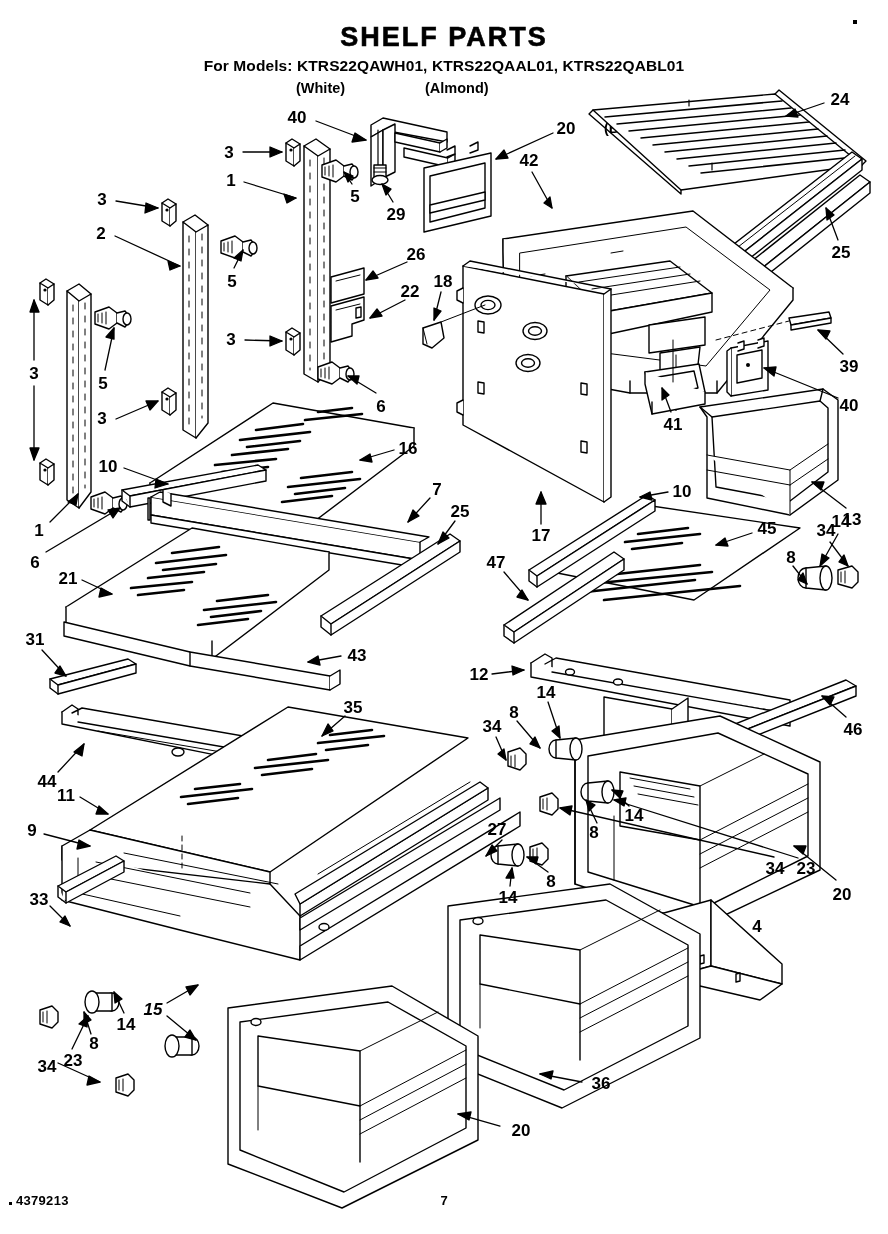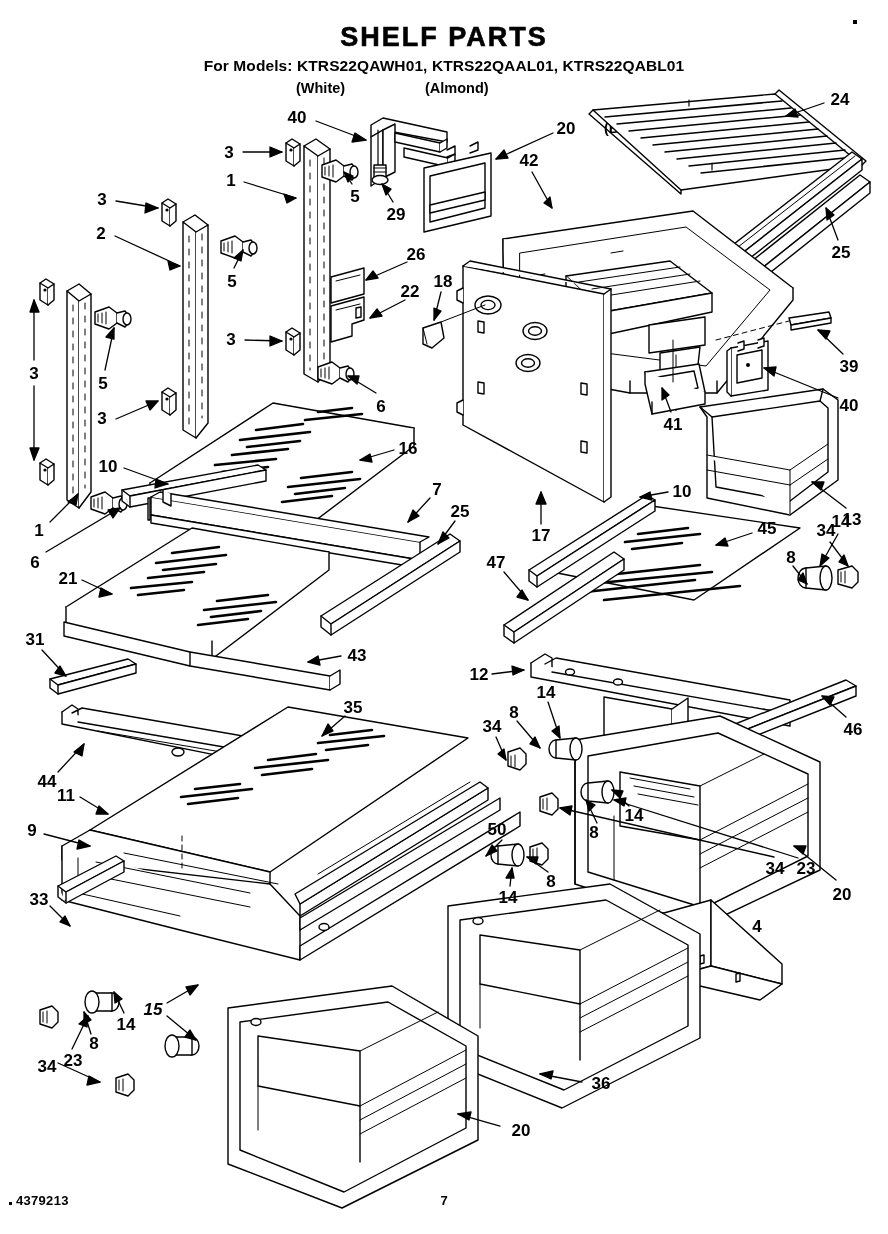--- a/index.html
+++ b/index.html
@@ -859,21 +859,21 @@
         <div class="callout" style="left: 521px; top: 1130px;">20</div>
         <div class="callout" style="left: 842px; top: 894px;">20</div>
         <div class="callout" style="left: 68px; top: 578px;">21</div>
         <div class="callout" style="left: 410px; top: 291px;">22</div>
         <div class="callout" style="left: 806px; top: 868px;">23</div>
         <div class="callout" style="left: 73px; top: 1060px;">23</div>
         <div class="callout" style="left: 840px; top: 99px;">24</div>
         <div class="callout" style="left: 841px; top: 252px;">25</div>
         <div class="callout" style="left: 460px; top: 511px;">25</div>
         <div class="callout" style="left: 416px; top: 254px;">26</div>
-        <div class="callout" style="left: 497px; top: 829px;">50</div>
+        <div class="callout" style="left: 497px; top: 829px;">27</div>
         <div class="callout" style="left: 297px; top: 117px;">40</div>
         <div class="callout" style="left: 396px; top: 214px;">29</div>
         <div class="callout" style="left: 566px; top: 128px;">20</div>
         <div class="callout" style="left: 35px; top: 639px;">31</div>
         <div class="callout" style="left: 39px; top: 899px;">33</div>
         <div class="callout" style="left: 826px; top: 530px;">34</div>
         <div class="callout" style="left: 492px; top: 726px;">34</div>
         <div class="callout" style="left: 775px; top: 868px;">34</div>
         <div class="callout" style="left: 47px; top: 1066px;">34</div>
         <div class="callout" style="left: 353px; top: 707px;">35</div>

